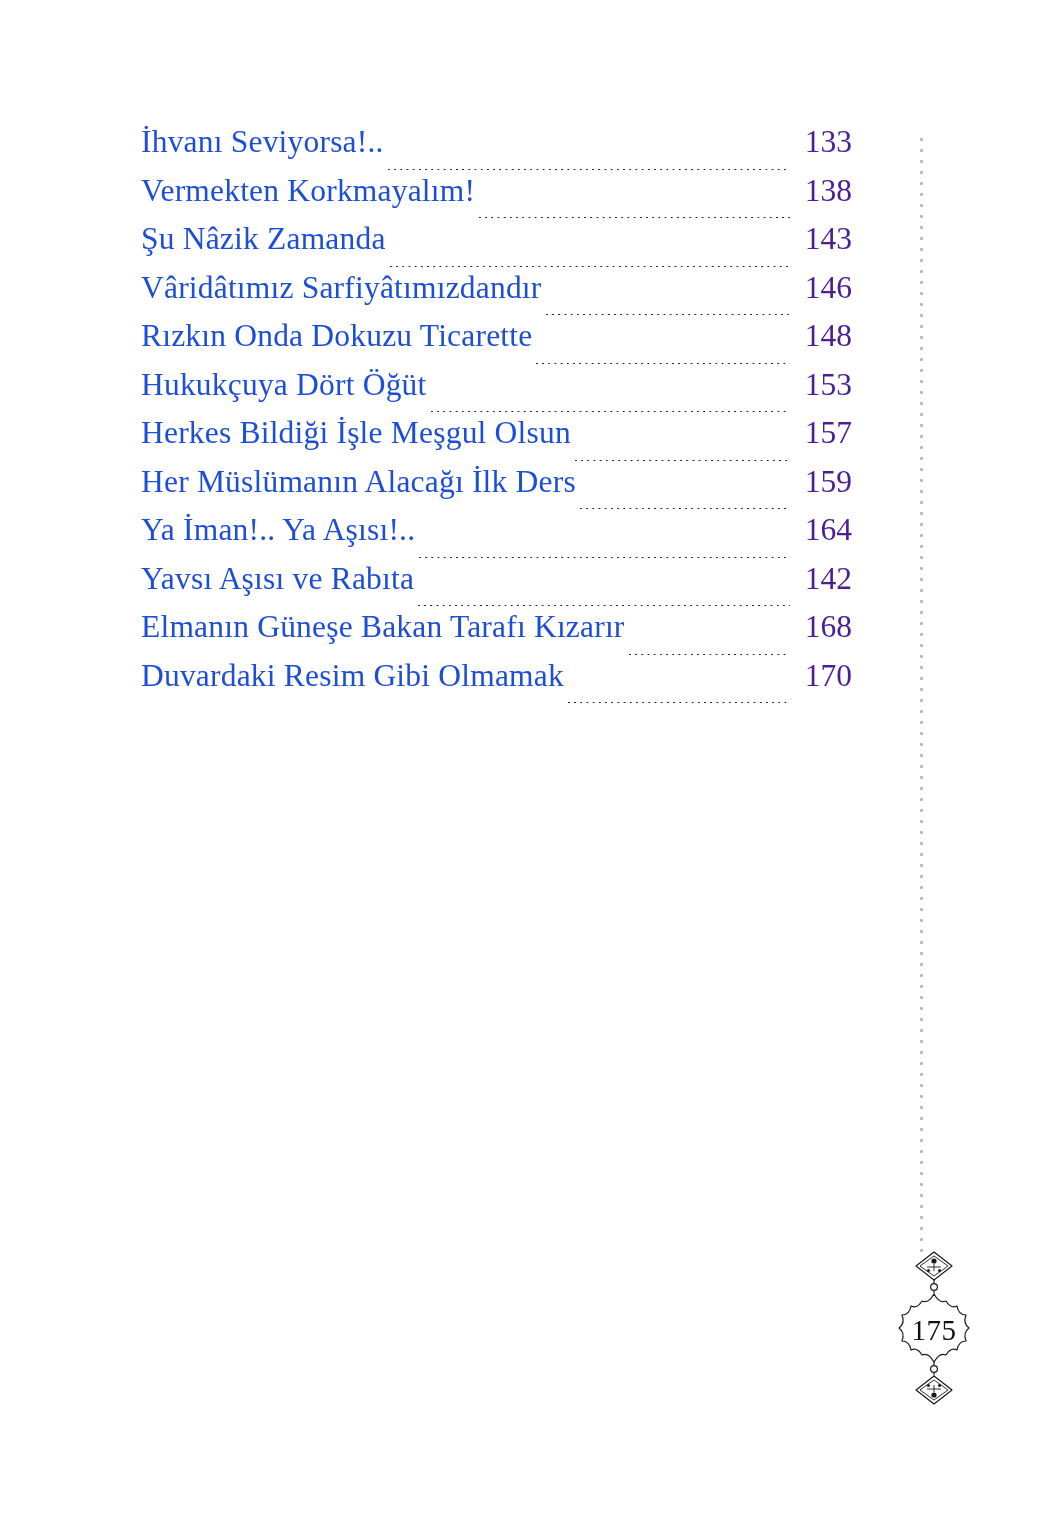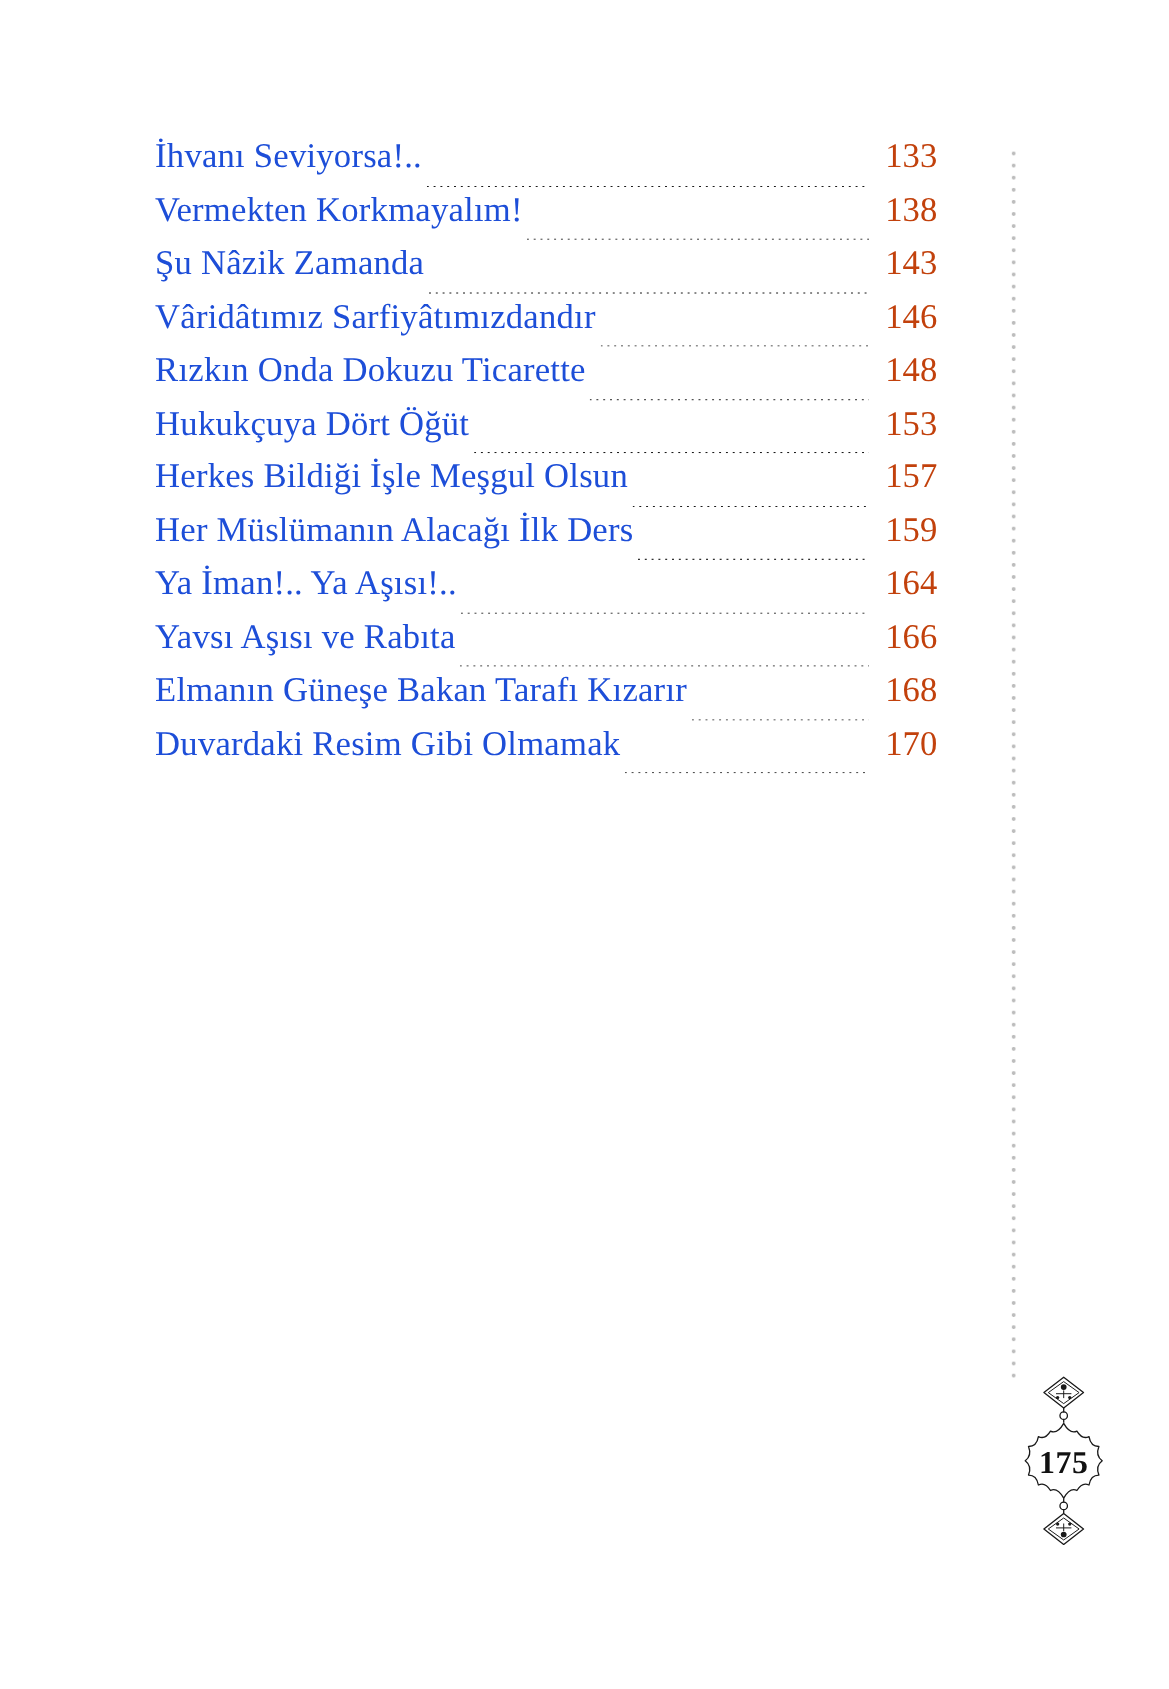--- a/index.html
+++ b/index.html
@@ -57,44 +57,43 @@
     height: 2px;
     background-image: radial-gradient(circle at 1px 1px, #1a1a1a 0.9px, rgba(0,0,0,0) 1.1px);
     background-size: 6.2px 2px;
     background-repeat: repeat-x;
   }
   .toc-page {
     flex: 0 0 52px;
     text-align: right;
     font-size: 31.5px;
     line-height: 1;
-    color: #c2410c;
+    color: #4c1d95;
     padding-left: 6px;
   }
 
   
   .right-rule {
     position: absolute;
     left: 919px;
     top: 137px;
     width: 5px;
     height: 1118px;
     background-image: radial-gradient(circle at 2.5px 2.5px, #bdbdbd 1.6px, rgba(0,0,0,0) 1.9px);
     background-size: 5px 11px;
     background-repeat: repeat-y;
   }
 
   
   .folio {
     position: absolute;
-    left: 911px;
+    left: 878px;
     top: 1246px;
     width: 112px;
     height: 172px;
-    font-weight: bold;
   }
   .folio svg { display: block; }
   .folio-number {
     position: absolute;
     left: 0;
     top: 70px;
     width: 112px;
     text-align: center;
     font-size: 29px;
     line-height: 1;
@@ -149,21 +148,21 @@
         <span class="toc-page">159</span>
       </div>
       <div class="toc-entry">
         <span class="toc-title">Ya İman!.. Ya Aşısı!..</span>
         <span class="toc-leader"></span>
         <span class="toc-page">164</span>
       </div>
       <div class="toc-entry">
         <span class="toc-title">Yavsı Aşısı ve Rabıta</span>
         <span class="toc-leader"></span>
-        <span class="toc-page">166</span>
+        <span class="toc-page">142</span>
       </div>
       <div class="toc-entry">
         <span class="toc-title">Elmanın Güneşe Bakan Tarafı Kızarır</span>
         <span class="toc-leader"></span>
         <span class="toc-page">168</span>
       </div>
       <div class="toc-entry">
         <span class="toc-title">Duvardaki Resim Gibi Olmamak</span>
         <span class="toc-leader"></span>
         <span class="toc-page">170</span>

